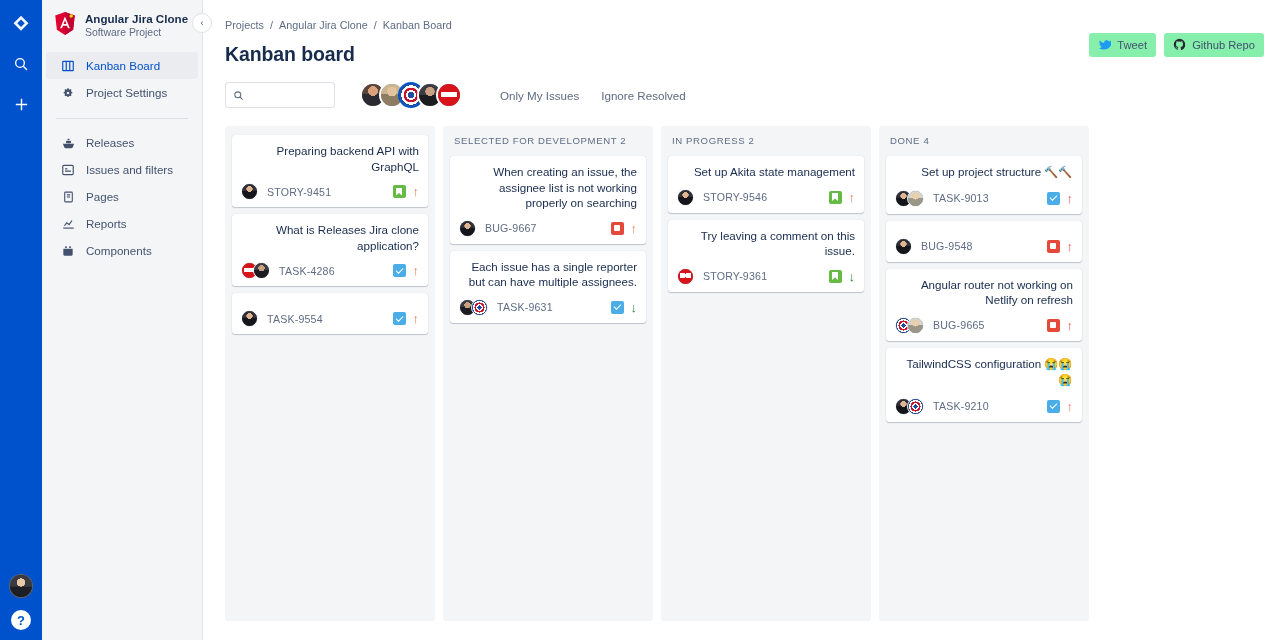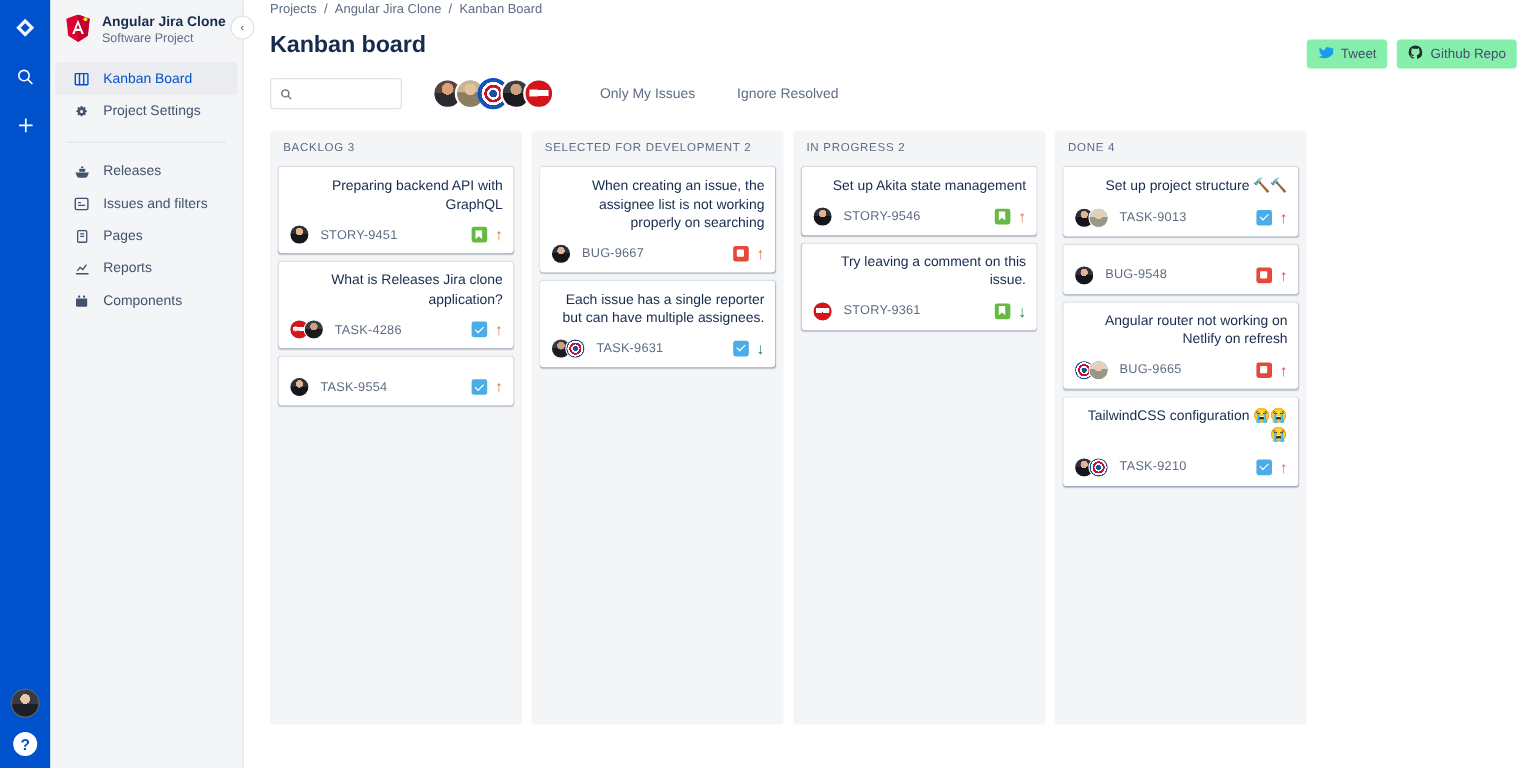--- a/index.html
+++ b/index.html
@@ -76,21 +76,21 @@
 
   .collapse-btn {
     position: absolute; right: -10px; top: 13px;
     width: 20px; height: 20px; border-radius: 50%;
     background: #ffffff; border: 1px solid #dfe1e6;
     display: flex; align-items: center; justify-content: center;
     font-size: 9px; color: #42526e; cursor: pointer; z-index: 5;
   }
 
   
-  .main { flex: 1; position: relative; padding: 2px 16px 0 22px; min-width: 0; }
+  .main { flex: 1; position: relative; padding: 19px 16px 0 22px; min-width: 0; }
   .crumbs { display: flex; align-items: center; gap: 6px; font-size: 10.8px; color: #5e6c84; }
   .crumbs .c-link { cursor: pointer; }
   .crumbs .sep { color: #5e6c84; }
 
   .page-title {
     font-size: 19.5px; font-weight: bold; color: #172b4d;
     margin-top: 12px; letter-spacing: -0.1px;
   }
 
   .topright { position: absolute; right: 16px; top: 33px; display: flex; gap: 8px; }
@@ -121,21 +121,21 @@
     background: #7a869a;
   }
   .av:first-child { margin-left: 0; }
   .av.selected { border-color: #0052cc; }
   .filter-btn {
     font-size: 11.6px; color: #5e6c84; cursor: pointer;
     background: none; border: none; padding: 4px 6px;
     font-family: "Liberation Sans", sans-serif;
   }
   .filter-btn:first-of-type { margin-left: 32px; }
-  .filter-btn + .filter-btn { margin-left: 23px; }
+  .filter-btn + .filter-btn { margin-left: 10px; }
 
   
   .board { display: flex; gap: 8px; margin-top: 18px; }
   .col {
     width: 210px; flex: 0 0 210px;
     background: #f4f5f7; border-radius: 3px;
     padding: 9px 7px 7px 7px; height: 495px;
   }
   .col-head {
     font-size: 9.6px; letter-spacing: .6px; color: #5e6c84;
@@ -388,21 +388,20 @@
             <span class="face spider"></span>
           </div>
       </div>
 
       <button class="filter-btn">Only My Issues</button>
       <button class="filter-btn">Ignore Resolved</button>
     </div>
 
     <div class="board" id="board">
         <div class="col">
-          <div class="col-head">BACKLOG 3</div>
           <div class="card">
             <div class="card-title">Preparing backend API with GraphQL</div>
             <div class="card-foot">
               <div class="cf-avatars">
                 <div class="cf-av">
                   <span class="face suit"></span>
                 </div>
               </div>
               <span class="card-key">STORY-9451</span>
               <div class="card-meta">

